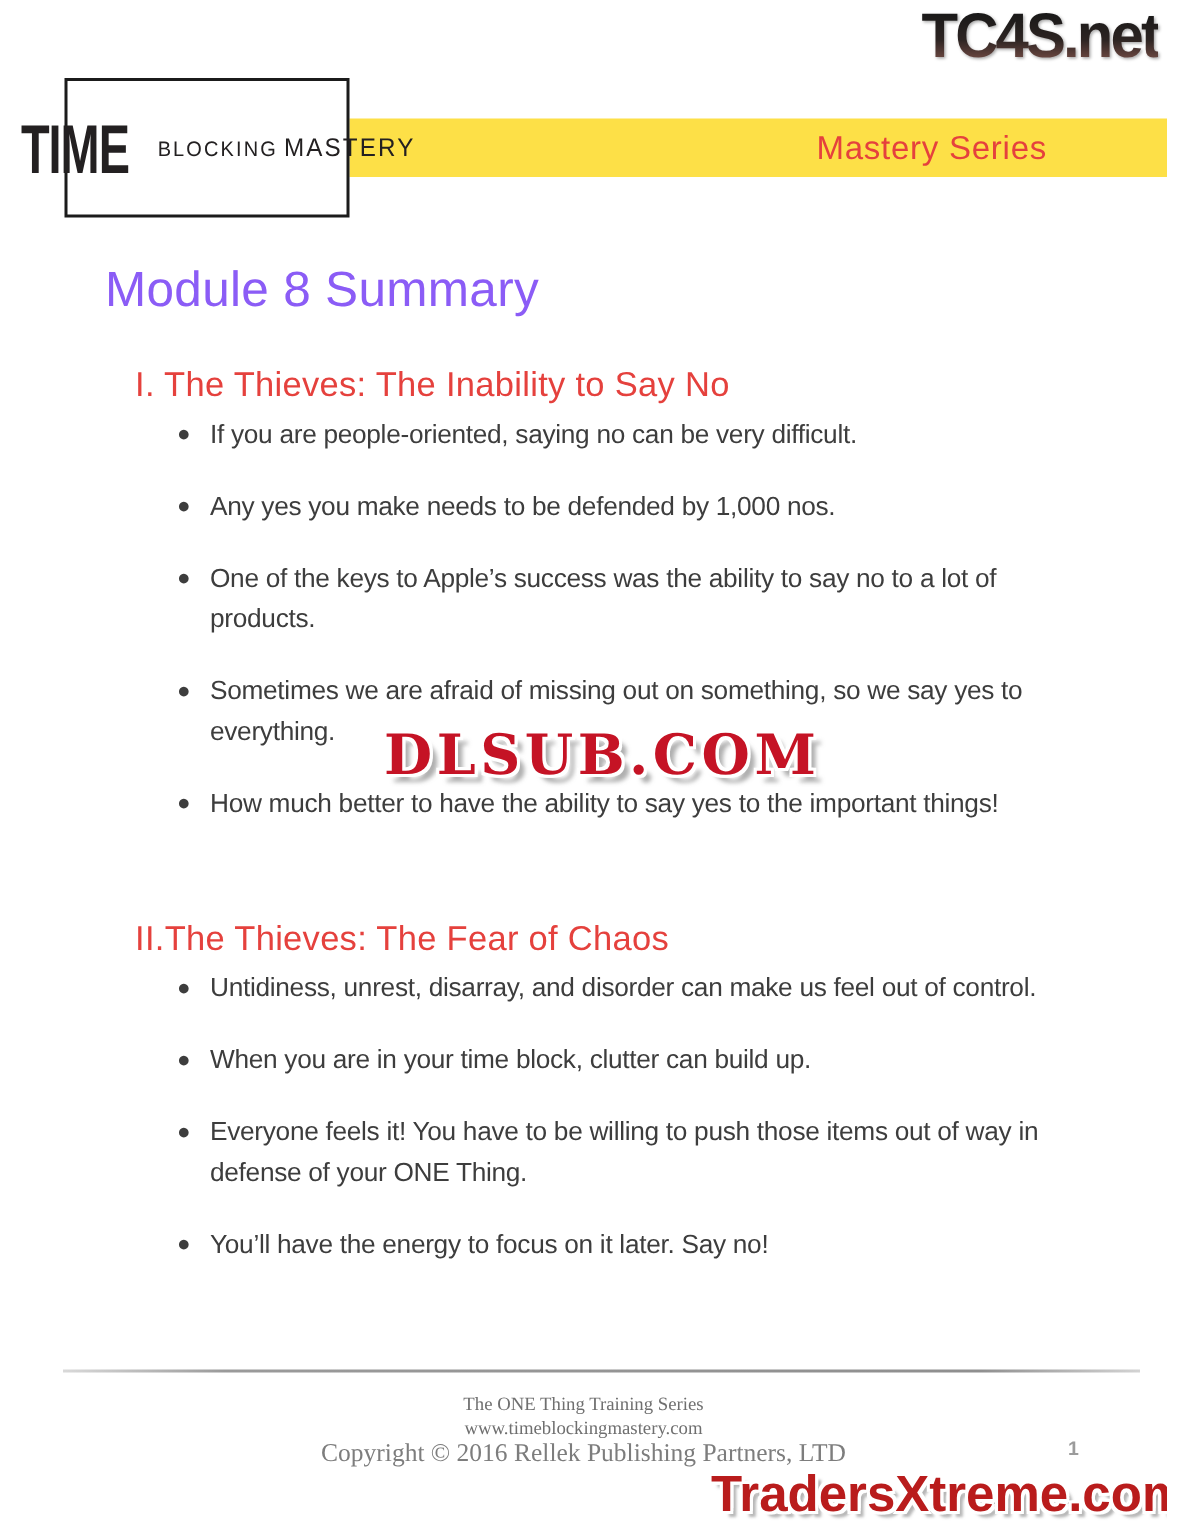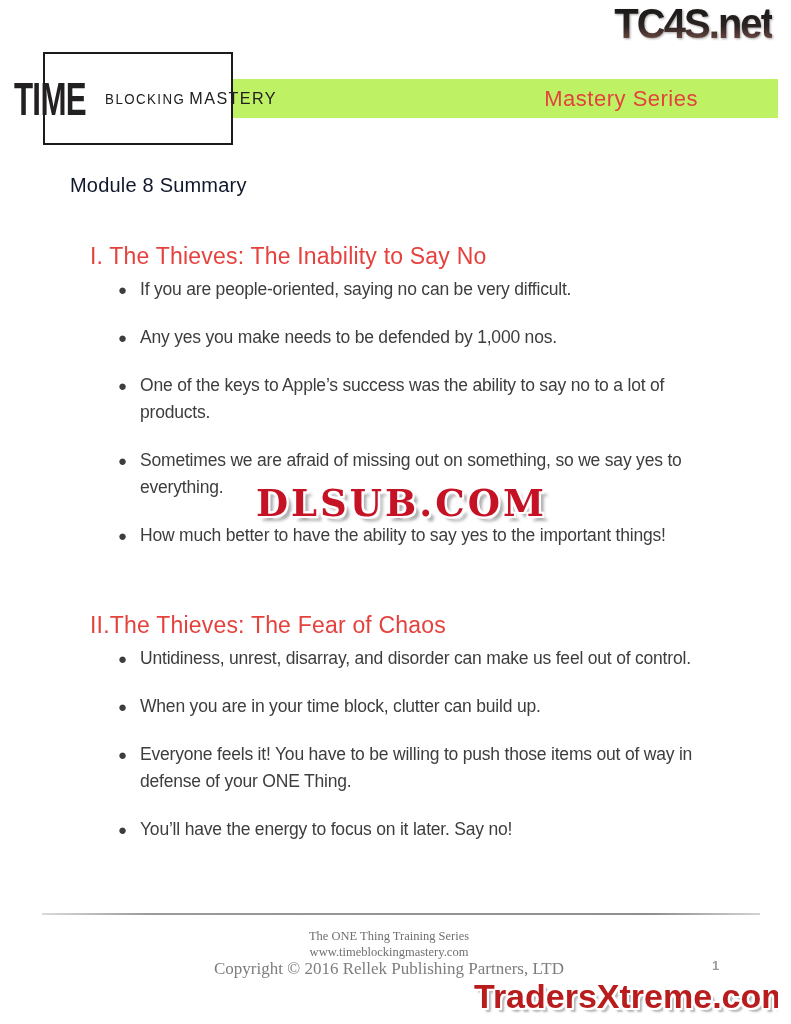--- a/index.html
+++ b/index.html
@@ -23,21 +23,21 @@
       background:linear-gradient(180deg,#181818 15%,#2c2422 55%,#8a5850 95%);
       -webkit-background-clip:text;background-clip:text;
       color:transparent;
       filter:drop-shadow(1px 1px 1px rgba(0,0,0,0.35));
     }
   }
 
   
   .banner{
     position:absolute;left:220px;right:0;top:79px;height:39px;
-    background:#bef264;z-index:1;
+    background:#fde047;z-index:1;
   }
   .banner-label{
     position:absolute;right:80px;top:0;height:39px;line-height:40px;
     font-size:22px;letter-spacing:0.5px;color:#e5413d;
   }
   .logo-box{
     position:absolute;left:43px;top:52px;width:186px;height:89px;
     background:#ffffff;border:2px solid #1b1b1b;z-index:3;
     display:flex;flex-direction:row;align-items:center;justify-content:center;
     color:#232021;
@@ -51,21 +51,21 @@
     transform:scaleX(0.95);
   }
   .logo-mastery{
     font-size:17px;letter-spacing:1.5px;line-height:18px;margin-top:1px;
     transform:scaleX(0.95);
   }
 
   
   .doc-title{
     position:absolute;left:70px;top:174px;
-    font-size:20px;color:#0f172a;letter-spacing:0.2px;
+    font-size:33px;color:#8b5cf6;letter-spacing:0.2px;
   }
   .section{position:absolute;left:90px;width:660px;}
   .section-1{top:243px;}
   .section-2{top:612px;}
   .section-heading{
     font-size:23px;color:#e5413d;font-weight:normal;
     margin:0 0 7px 0;line-height:26px;letter-spacing:0.2px;
   }
   .bullets{margin:0;}
   .bullet{display:flex;margin-bottom:21px;}

